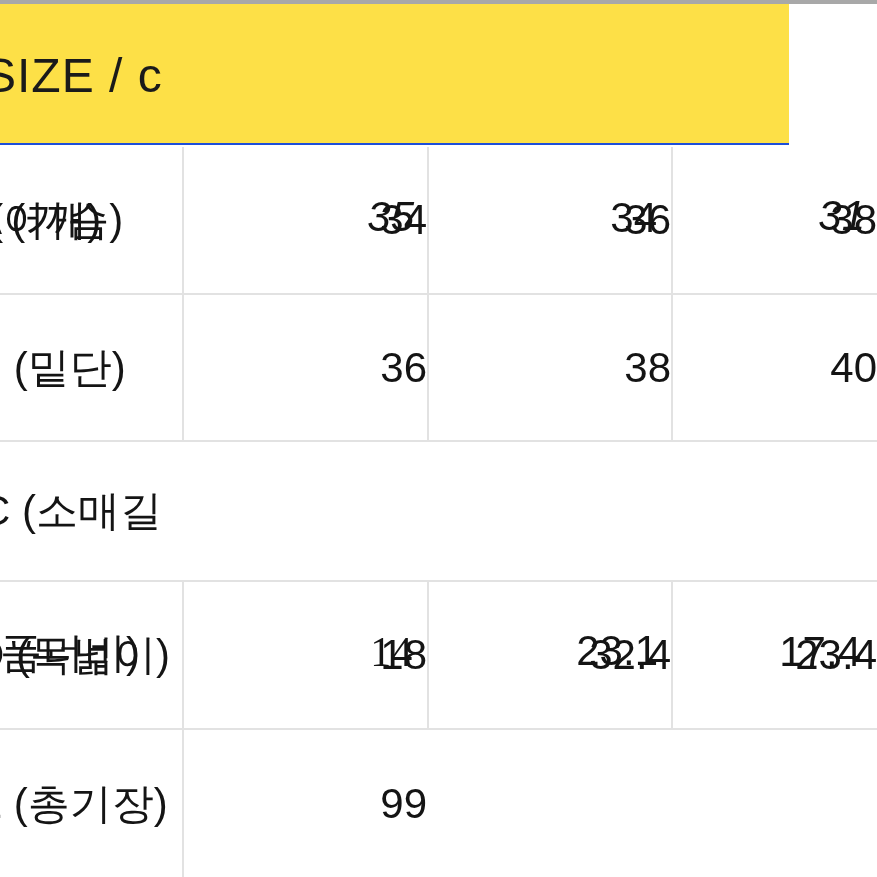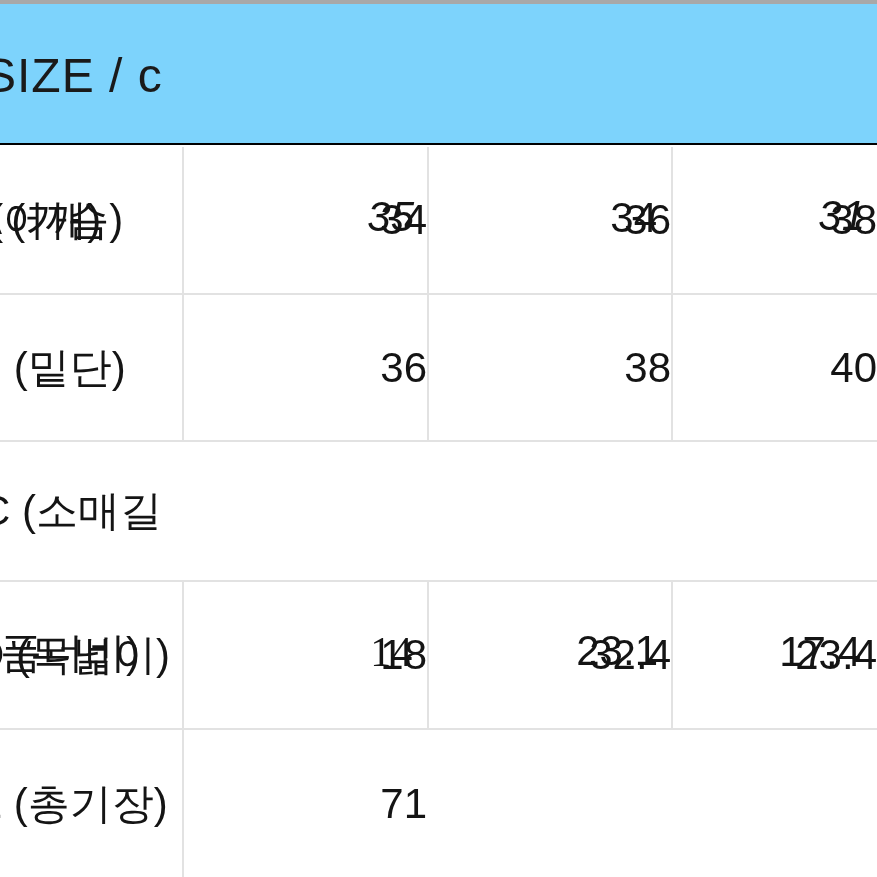--- a/index.html
+++ b/index.html
@@ -27,24 +27,24 @@
     width: 877px;
     height: 4px;
     background: #a8a8a8;
   }
 
   
   .header-band {
     position: absolute;
     left: 0;
     top: 4px;
-    width: 877px;
+    width: 789px;
     height: 141px;
-    background: #7dd3fc;
-    border-bottom: 2px solid #000000;
+    background: #fde047;
+    border-bottom: 2px solid #1d4ed8;
     box-sizing: border-box;
   }
   .header-title {
     position: absolute;
     left: -16px;
     top: 44px;
     font-size: 48px;
     font-weight: 400;
     color: #1a1a1a;
     letter-spacing: 1px;
@@ -220,17 +220,17 @@
           <span class="layer-a">23.4</span>
           <span class="layer-b">17.4</span>
         </span>
       </div>
     </div>
 
     <div class="row r-e">
       <div class="cell label">
         <span class="inner">E (총기장)</span>
       </div>
-      <div class="cell c1">71</div>
+      <div class="cell c1">99</div>
     </div>
 
   </div>
 </div>
 
 </body></html>

